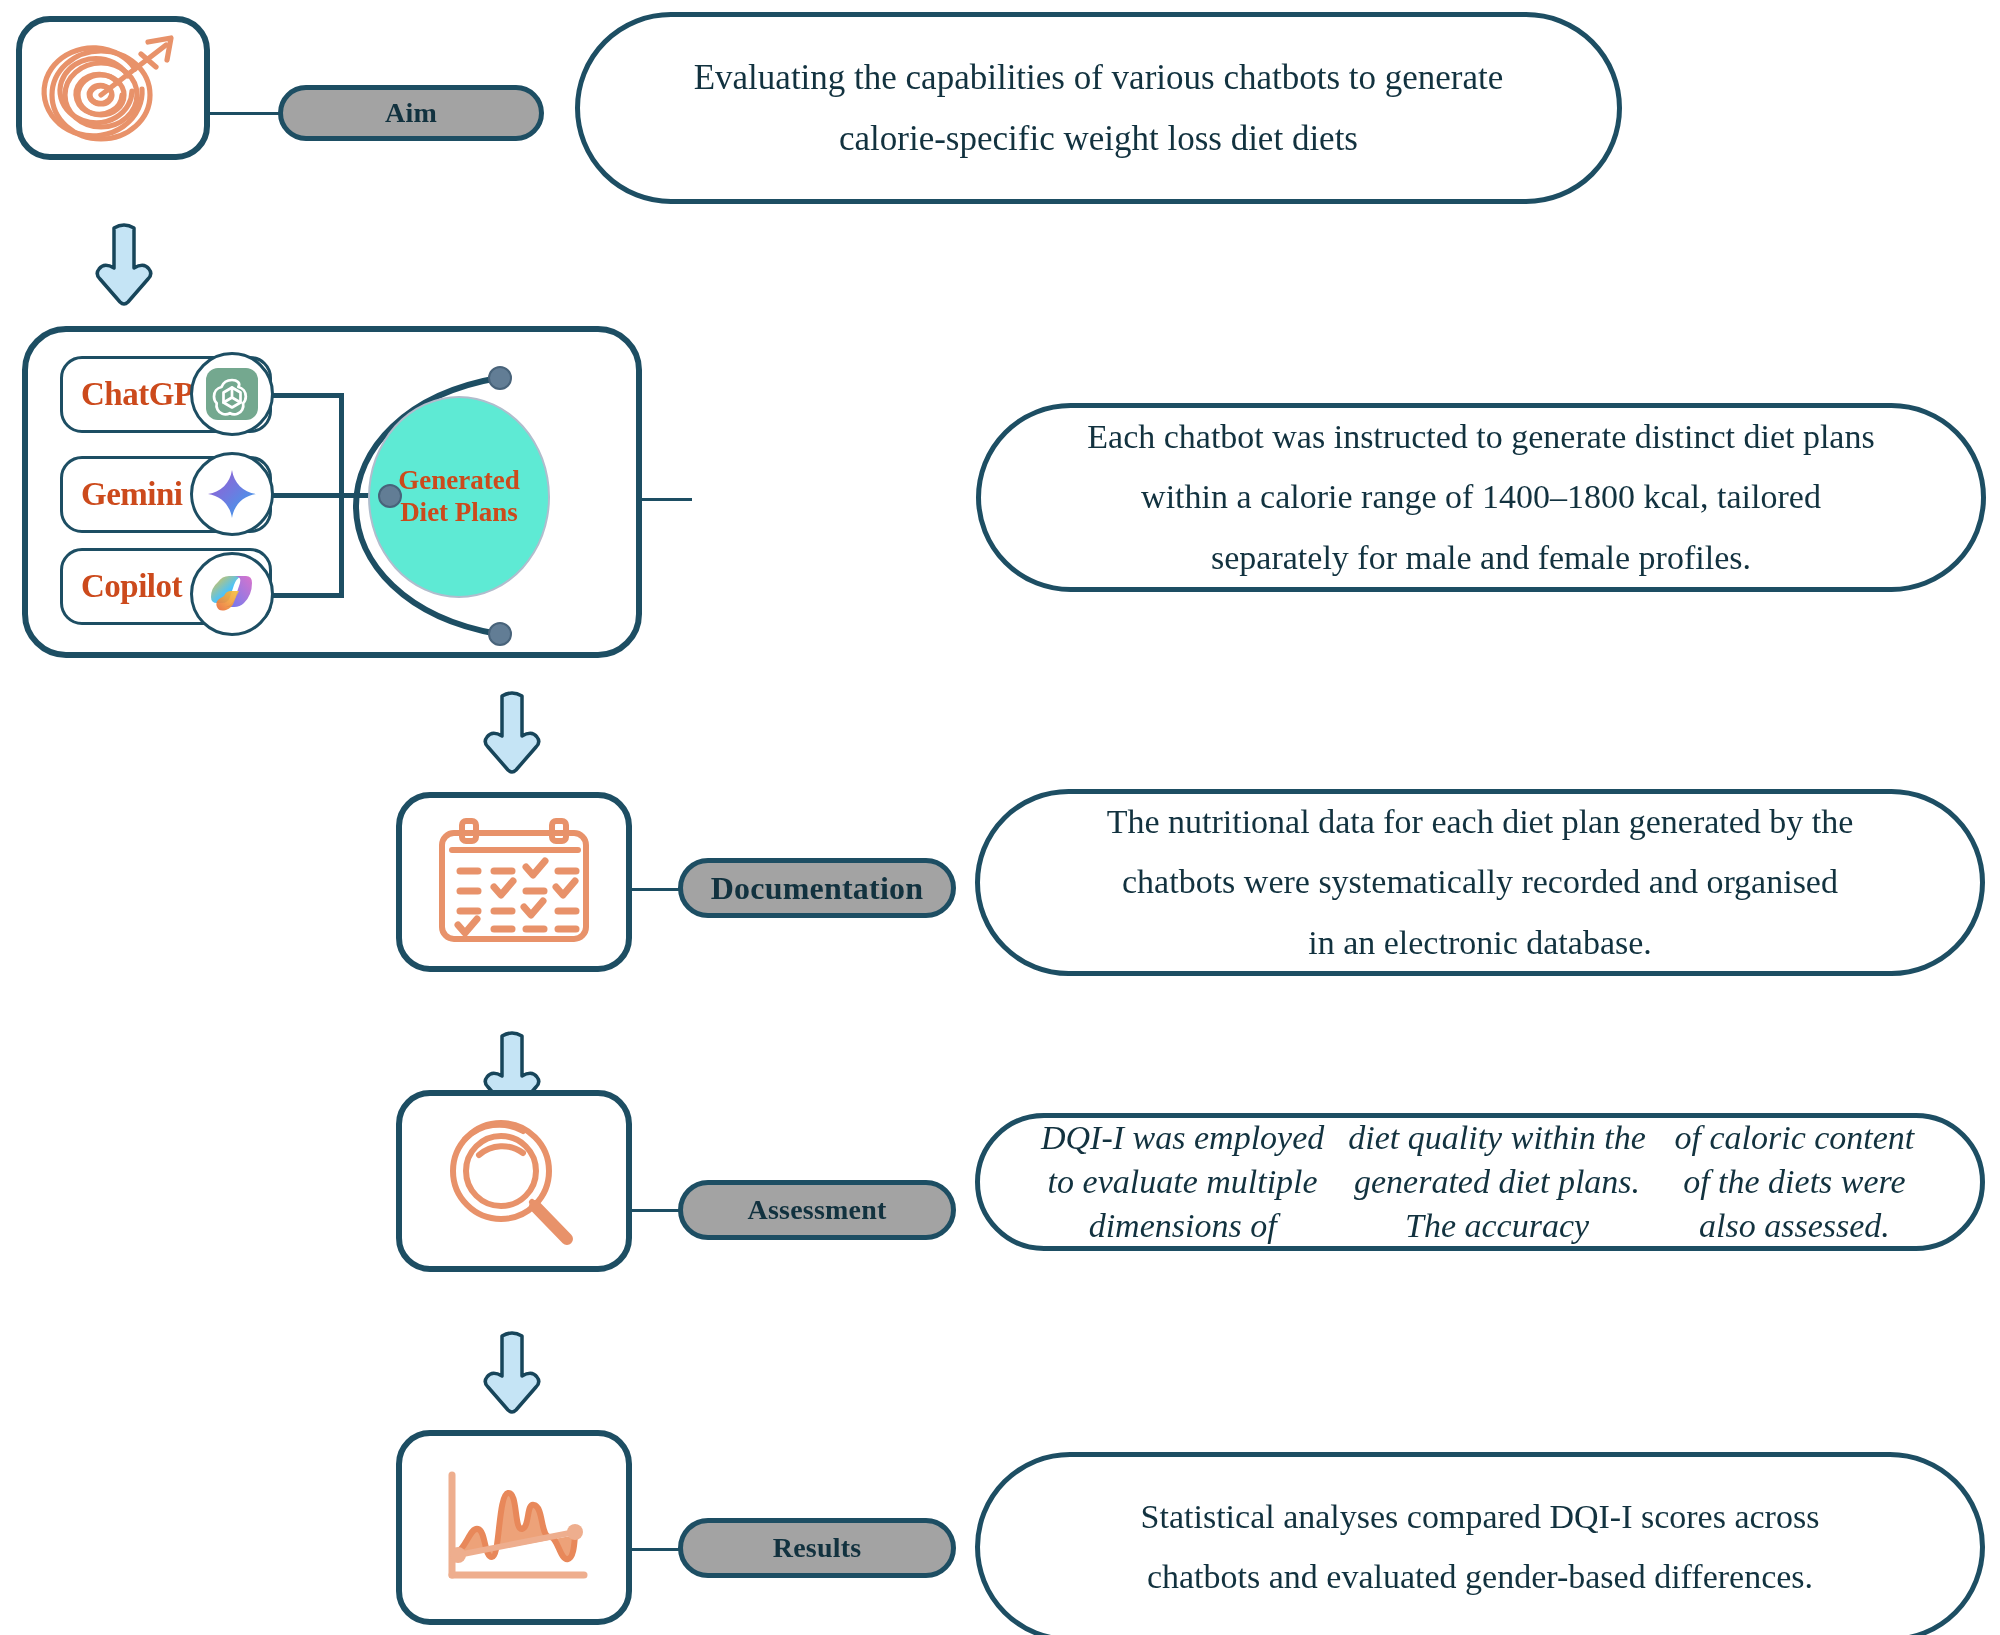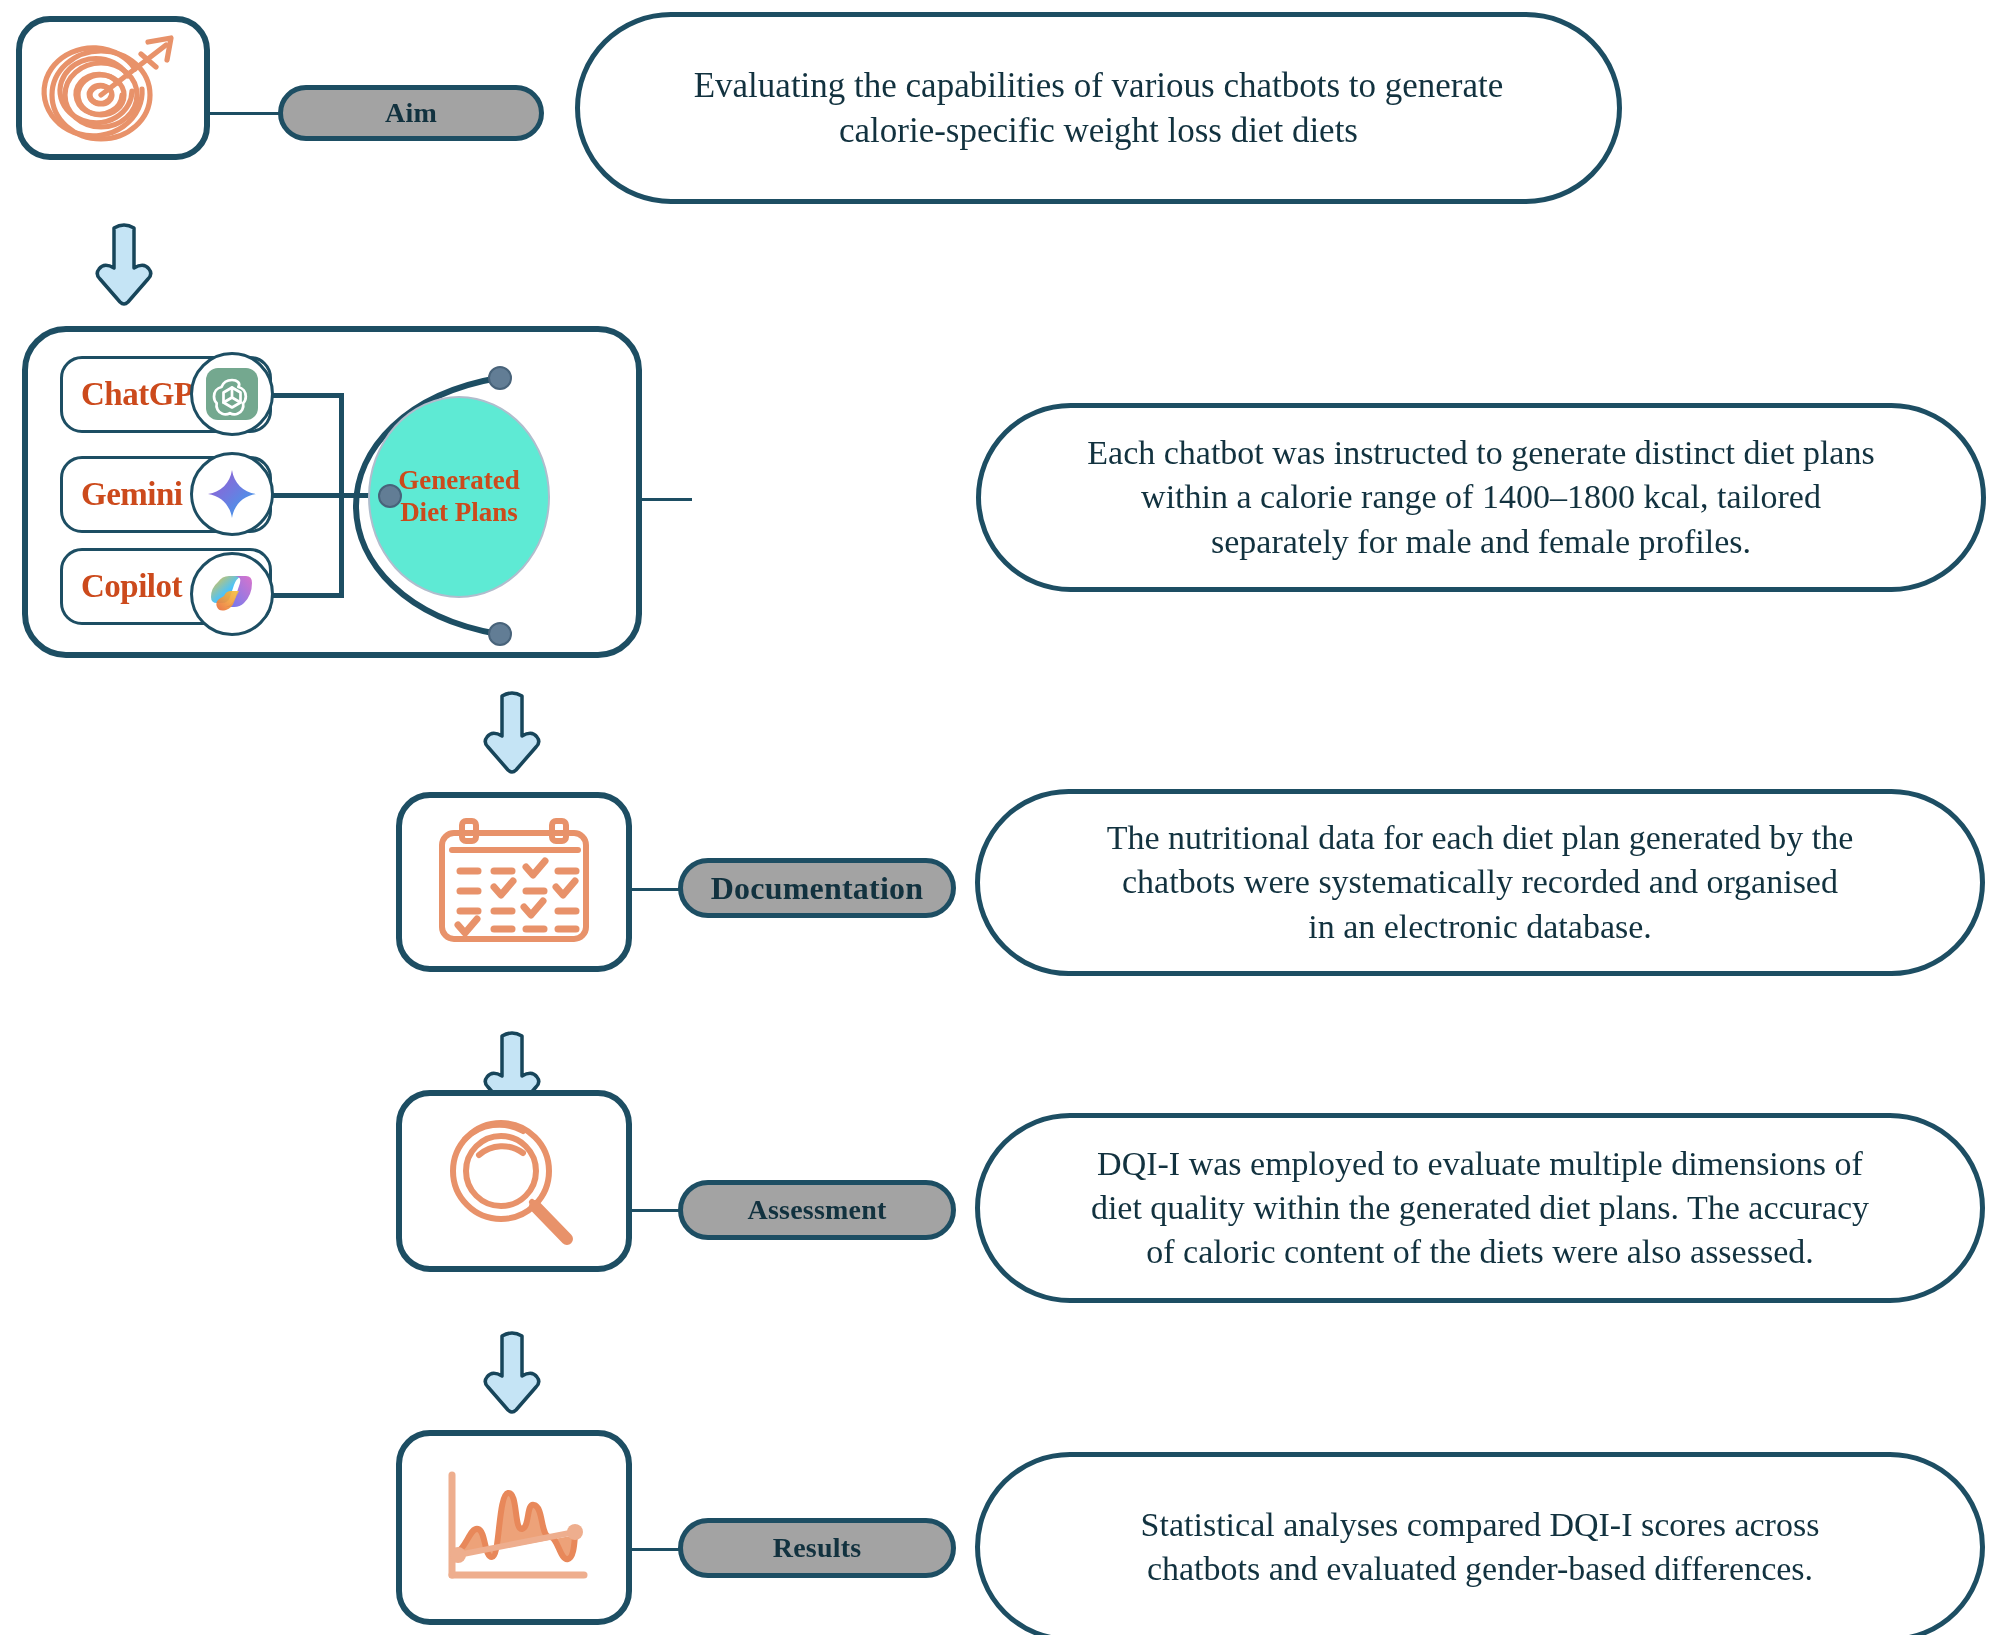--- a/index.html
+++ b/index.html
@@ -50,20 +50,21 @@
     border-radius: 999px;
     background: #ffffff;
     box-sizing: border-box;
     display: flex;
     align-items: center;
     justify-content: center;
     text-align: center;
     color: #12323f;
     line-height: 1.30;
     padding: 18px 56px;
+    gap: 16px;
   }
   .connector {
     position: absolute;
     background: #1d4e63;
     height: 3px;
   }
   .down-arrow {
     position: absolute;
   }
 
@@ -343,21 +344,21 @@
       </g>
     </svg>
   </div>
 
   <div class="connector" style="left:632px; top:1209px; width:50px;"></div>
 
   <div class="pill" style="left:678px; top:1180px; width:278px; height:60px; font-size:28px;">
     <span>Assessment</span>
   </div>
 
-  <div class="stadium" style="left:975px; top:1113px; width:1010px; height:190px; font-size:34px; flex-direction:column;">
+  <div class="stadium" style="left:975px; top:1113px; width:1010px; height:138px; font-size:34px; flex-direction:row;font-style:italic;">
     <div>DQI-I was employed to evaluate multiple dimensions of</div>
     <div>diet quality within the generated diet plans. The accuracy</div>
     <div>of caloric content of the diets were also assessed.</div>
   </div>
 
   <div class="down-arrow" style="left:480px; top:1330px;">
     <svg width="64" height="88" viewBox="0 0 64 88">
       <path d="M22 6 q10 -6 20 0 v40 q10 -6 15 1 q4 5 -1 10 L36 80 q-4 4 -8 0 L8 57 q-5 -5 -1 -10 q5 -7 15 -1 z" fill="#c5e4f5" stroke="#17455a" stroke-width="3.5" stroke-linejoin="round"></path>
     </svg>
   </div>

